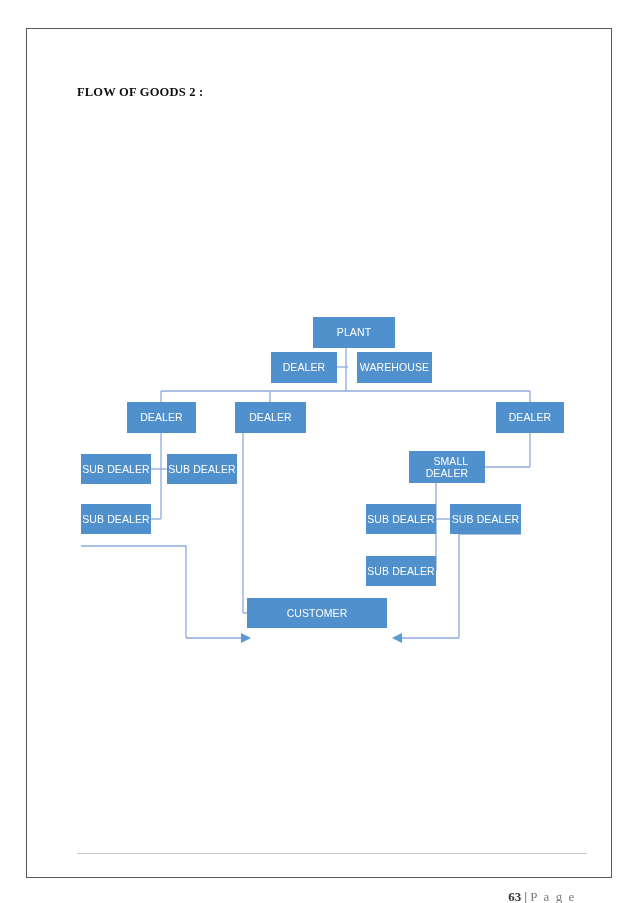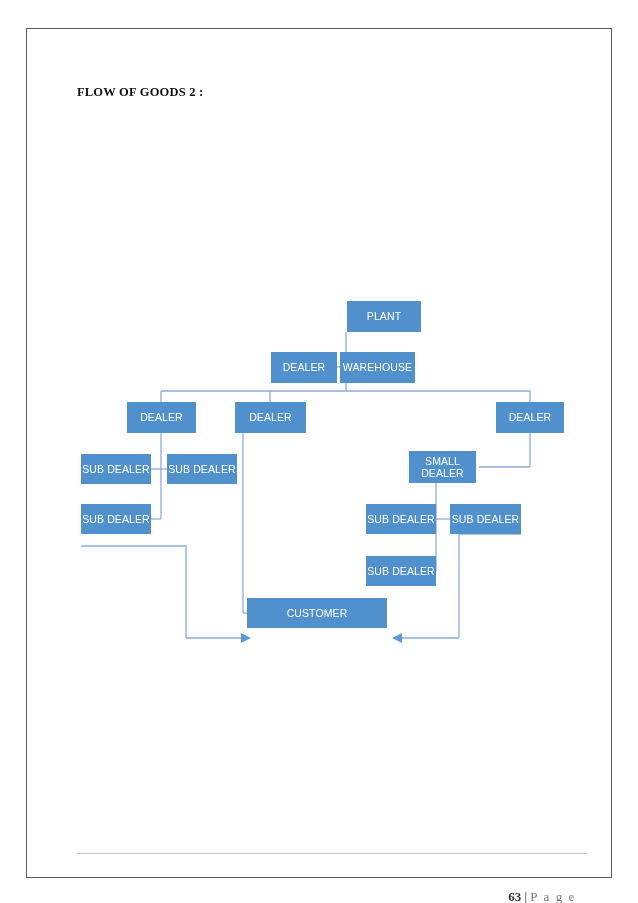--- a/index.html
+++ b/index.html
@@ -132,30 +132,30 @@
 
         <path d="M 494 505 L 432 505 L 432 609"></path>
         <line x1="432" y1="609" x2="370" y2="609"></line>
       </g>
       <g fill="#5B9BD5">
         <polygon points="224,609 214,604 214,614"></polygon>
         <polygon points="365,609 375,604 375,614"></polygon>
       </g>
     </svg>
 
-    <div class="node" style="left:286px; top:272px; width:74px;  height:31px;margin-left:34px;">PLANT</div>
+    <div class="node" style="left:286px; top:288px; width:82px;  height:31px;">PLANT</div>
     <div class="node" style="left:244px; top:323px; width:66px;  height:31px;">DEALER</div>
-    <div class="node" style="left:313px; top:323px; width:75px;  height:31px;">WAREHOUSE</div>
+    <div class="node" style="left:330px; top:323px; width:75px;  height:31px;">WAREHOUSE</div>
     <div class="node" style="left:100px; top:373px; width:69px;  height:31px;">DEALER</div>
     <div class="node" style="left:208px; top:373px; width:71px;  height:31px;">DEALER</div>
     <div class="node" style="left:469px; top:373px; width:68px;  height:31px;">DEALER</div>
     <div class="node" style="left:54px;  top:425px; width:70px; height:30px;">SUB DEALER</div>
     <div class="node" style="left:140px; top:425px; width:70px; height:30px;">SUB DEALER</div>
     <div class="node" style="left:54px;  top:475px; width:70px; height:30px;">SUB DEALER</div>
-    <div class="node" style="left:382px; top:422px; width:67px; height:32px;">SMALL
+    <div class="node" style="left:382px; top:422px; width:76px; height:32px;text-align:right;">SMALL
 DEALER</div>
     <div class="node" style="left:339px; top:475px; width:70px; height:30px;">SUB DEALER</div>
     <div class="node" style="left:423px; top:475px; width:71px; height:30px;">SUB DEALER</div>
     <div class="node" style="left:339px; top:527px; width:70px; height:30px;">SUB DEALER</div>
     <div class="node" style="left:220px; top:569px; width:140px; height:30px;text-align:right;">CUSTOMER</div>
 
   </div>
 
   <div class="footer-rule"></div>
   <div class="footer-text">

